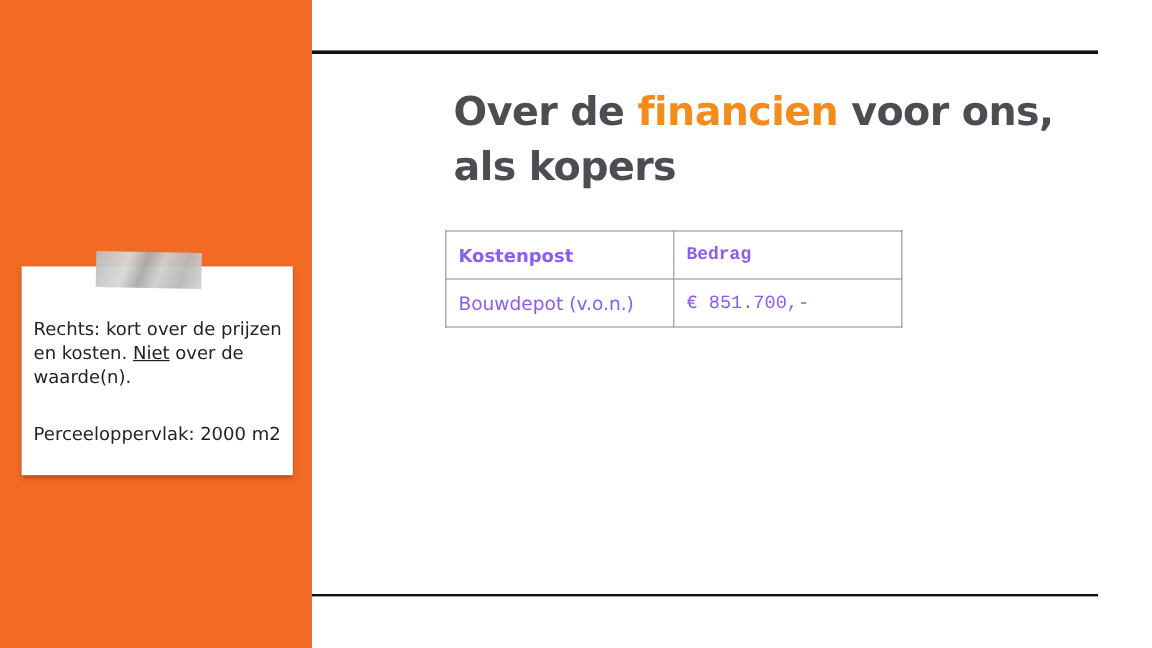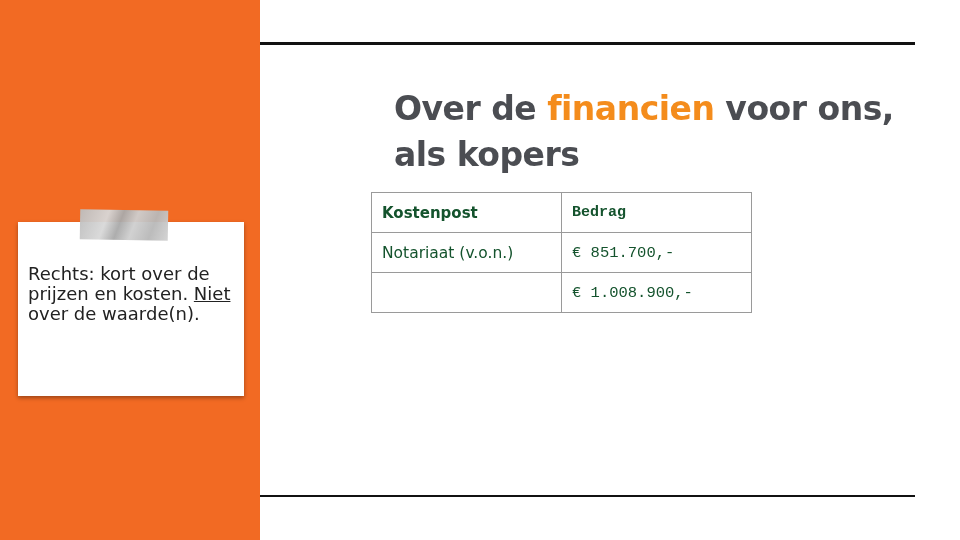--- a/index.html
+++ b/index.html
@@ -1,58 +1,54 @@
 <!DOCTYPE html>
 <html><head>
 <meta charset="utf-8">
 <style>
   html, body { margin:0; padding:0; }
   body { width:960px; height:540px; position:relative; overflow:hidden; background:#ffffff; font-family:"Liberation Sans", sans-serif; }
   .sidebar { position:absolute; left:0; top:0; width:260px; height:540px; background:#f26a23; }
   .rule-top { position:absolute; left:260px; top:42px; width:655px; height:3px; background:#111; }
   .rule-bottom { position:absolute; left:260px; top:495px; width:655px; height:2px; background:#111; }
-  .title { position:absolute; left:378px; top:70px; width:540px; font-family:"DejaVu Sans", sans-serif; font-weight:bold; font-size:33px; line-height:46px; color:#4b4d52; letter-spacing:-0.5px; margin:16px; }
+  .title { position:absolute; left:378px; top:70px; width:540px; font-family:"DejaVu Sans", sans-serif; font-weight:bold; font-size:33px; line-height:46px; color:#4b4d52; letter-spacing:-0.5px; margin:0; }
   .title .accent { color:#f48c1c; }
   .note { position:absolute; left:18px; top:222px; width:226px; height:174px; background:#fff; box-shadow:0 2px 4px rgba(0,0,0,0.35); }
   .tape { position:absolute; left:80px; top:210px; width:88px; height:30px; background:linear-gradient(110deg,#bdbdbd 0%,#d8d8d8 30%,#a9a9a9 45%,#cfcfcf 60%,#b8b8b8 80%,#d2d2d2 100%); transform:rotate(1deg); opacity:0.95; }
-  .note-body { position:absolute; left:10px; top:42px; width:212px; font-family:"DejaVu Sans", sans-serif; font-size:18px; line-height:20px; color:#222; }
+  .note-body { position:absolute; left:10px; top:42px; width:212px; font-family:"DejaVu Sans", sans-serif; font-size:15px; line-height:20px; color:#222; }
   .note-body p { margin:0 0 8px 0; }
   .note-body u { text-decoration:underline; }
-  table.costs { position:absolute; left:371px; top:192px; border-collapse:collapse; font-family:"DejaVu Sans", sans-serif; font-size:15.5px; color:#14532d; }
+  table.costs { position:absolute; left:371px; top:192px; border-collapse:collapse; font-family:"DejaVu Sans", sans-serif; font-size:15.5px; color:#8b5cf6; }
   table.costs td { border:1px solid #9a9a9a; height:40px; padding:0 10px; box-sizing:border-box; }
   table.costs td.c1 { width:190px; }
   table.costs td.c2 { width:190px;font-family:Liberation Mono, monospace; }
   table.costs tr.head td, table.costs tr.bold td { font-weight:bold; font-size:15px; }
   table.costs tr.sep td.c2 { border-top:1px solid #000; }
 </style>
 </head>
 <body>
 
 <div class="sidebar"></div>
 <div class="rule-top"></div>
 <div class="rule-bottom"></div>
 
 <h1 class="title"><span>Over de </span><span class="accent">financien</span><span> voor ons, als kopers</span></h1>
 
 <div class="note">
   <div class="note-body">
     <p><span>Rechts: kort over de prijzen en kosten. </span><u>Niet</u><span> over de waarde(n).</span></p>
-    <p><br></p>
+    <p><br><span>Perceeloppervlak: 2000 m2</span></p>
   </div>
 </div>
 <div class="tape"></div>
 
 <table class="costs">
   <tbody>
       <tr class="head">
     <td class="c1">Kostenpost</td>
     <td class="c2">Bedrag</td>
   </tr>
   <tr>
-    <td class="c1">Notariaat (v.o.n.)</td>
+    <td class="c1">Bouwdepot (v.o.n.)</td>
     <td class="c2">€ 851.700,-</td>
-  </tr>
-  <tr class="sep">
-    <td class="c1"></td>
-    <td class="c2">€ 1.008.900,-</td>
   </tr>
 </tbody>
   </table>
 
 </body></html>

